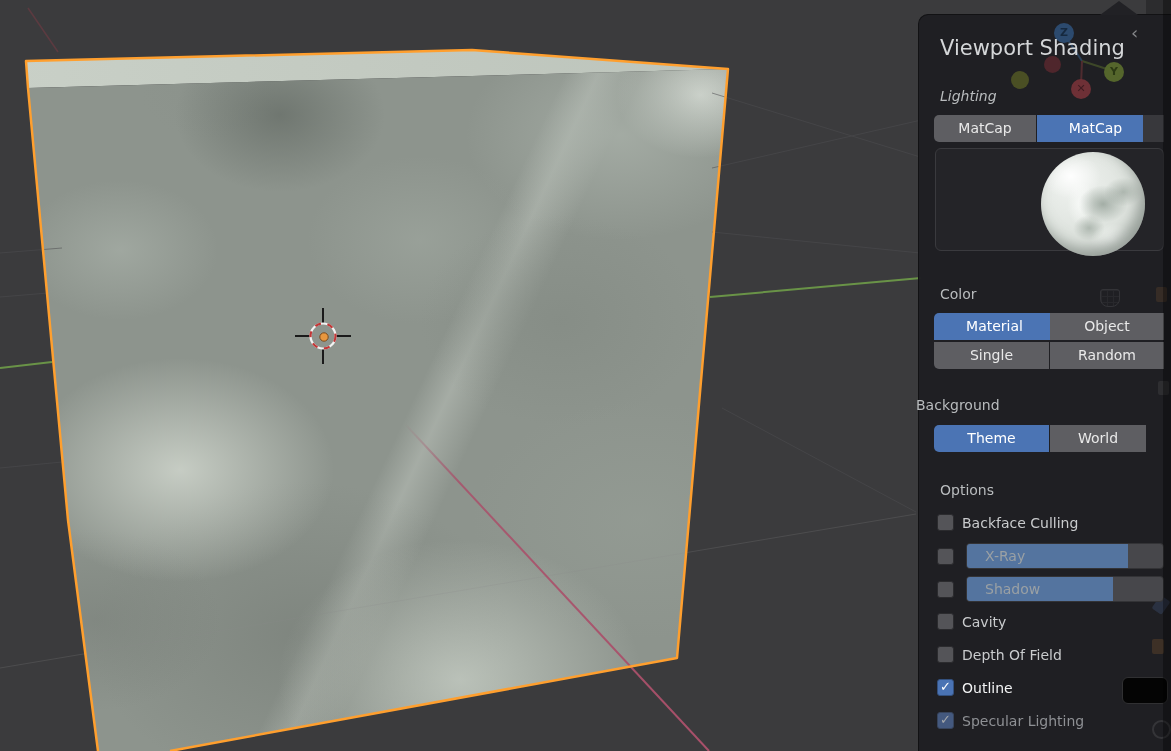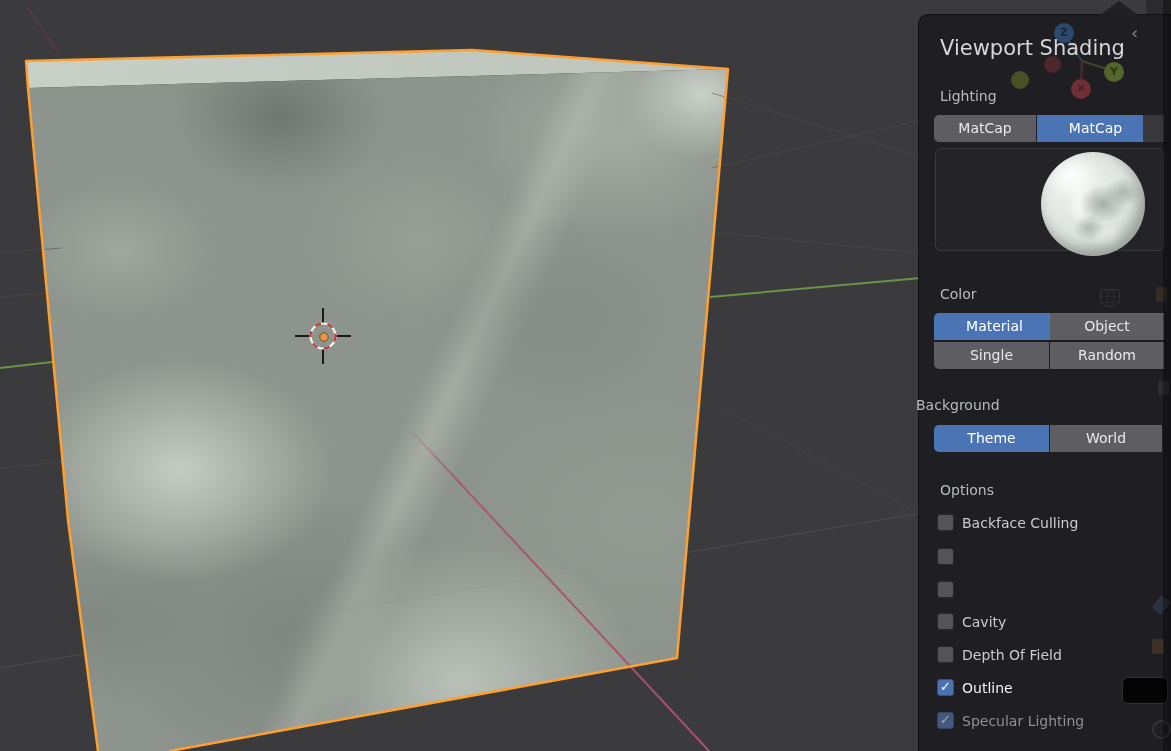--- a/index.html
+++ b/index.html
@@ -178,46 +178,54 @@
 
   <div class="ghost" style="left:1100px;top:289px;width:18px;height:16px;border:1px solid #5a5a5e;opacity:.35;border-radius:3px 3px 8px 8px;background:linear-gradient(#3a3a3e 1px,transparent 1px),linear-gradient(90deg,#3a3a3e 1px,transparent 1px);background-size:6px 6px;"></div>
   <div class="ghost" style="left:1156px;top:287px;width:11px;height:15px;background:#c77d3a;opacity:.14;border-radius:2px;"></div>
   <div class="ghost" style="left:1158px;top:381px;width:11px;height:14px;background:#9a9a9e;opacity:.12;border-radius:2px;"></div>
   <div class="ghost" style="left:1155px;top:597px;width:12px;height:16px;background:#5a7fb9;opacity:.2;border-radius:2px;transform:rotate(35deg);"></div>
   <div class="ghost" style="left:1152px;top:639px;width:12px;height:15px;background:#c77d3a;opacity:.18;border-radius:2px;"></div>
   <div class="ghost" style="left:1152px;top:720px;width:15px;height:15px;border:2px solid #8a8a8e;opacity:.2;border-radius:50%;"></div>
 
   <div class="abs ptitle" style="left:940px;top:36px;">Viewport Shading</div>
 
-  <div class="abs plabel" style="left:940px;top:88px;">Lighting</div>
+  <div class="abs plabel" style="left:940px;top:88px;font-style:italic;">Lighting</div>
   <div class="seg first" style="left:934px;top:115px;width:102px;">MatCap</div>
   <div class="seg sel" style="left:1037px;top:115px;width:117px;">MatCap</div>
   <div class="seg stub" style="left:1143px;top:115px;width:21px;"></div>
 
   <div class="preview"></div>
   <div class="matcap-sphere"></div>
 
   <div class="abs plabel" style="left:940px;top:286px;">Color</div>
   <div class="seg sel" style="left:934px;top:313px;width:121px;border-radius:5px 0 0 0;">Material</div>
   <div class="seg" style="left:1050px;top:313px;width:114px;">Object</div>
   <div class="seg" style="left:934px;top:342px;width:115px;border-radius:0 0 0 5px;">Single</div>
   <div class="seg" style="left:1050px;top:342px;width:114px;">Random</div>
 
   <div class="abs plabel" style="left:916px;top:397px;">Background</div>
   <div class="seg sel first" style="left:934px;top:425px;width:115px;">Theme</div>
-  <div class="seg" style="left:1050px;top:425px;width:112px;">World</div>
+  <div class="seg" style="left:1050px;top:425px;width:96px;">World</div>
 
   <div class="abs plabel" style="left:940px;top:482px;">Options</div>
 
   <div class="cb" style="left:937px;top:514px;"></div>
   <div class="cb-label" style="left:962px;top:515px;">Backface Culling</div>
 
   <div class="cb" style="left:937px;top:548px;"></div>
+  <div class="slider" style="top:543px;">
+    <div class="fill" style="width:161px;"></div>
+    <div class="slabel">X-Ray</div>
+  </div>
 
   <div class="cb" style="left:937px;top:581px;"></div>
+  <div class="slider" style="top:576px;">
+    <div class="fill" style="width:146px;"></div>
+    <div class="slabel">Shadow</div>
+  </div>
 
   <div class="cb" style="left:937px;top:613px;"></div>
   <div class="cb-label" style="left:962px;top:614px;">Cavity</div>
 
   <div class="cb" style="left:937px;top:646px;"></div>
   <div class="cb-label" style="left:962px;top:647px;">Depth Of Field</div>
 
   <div class="cb checked" style="left:937px;top:679px;"></div>
   <div class="cb-label bright" style="left:962px;top:680px;">Outline</div>
   <div class="swatch"></div>

